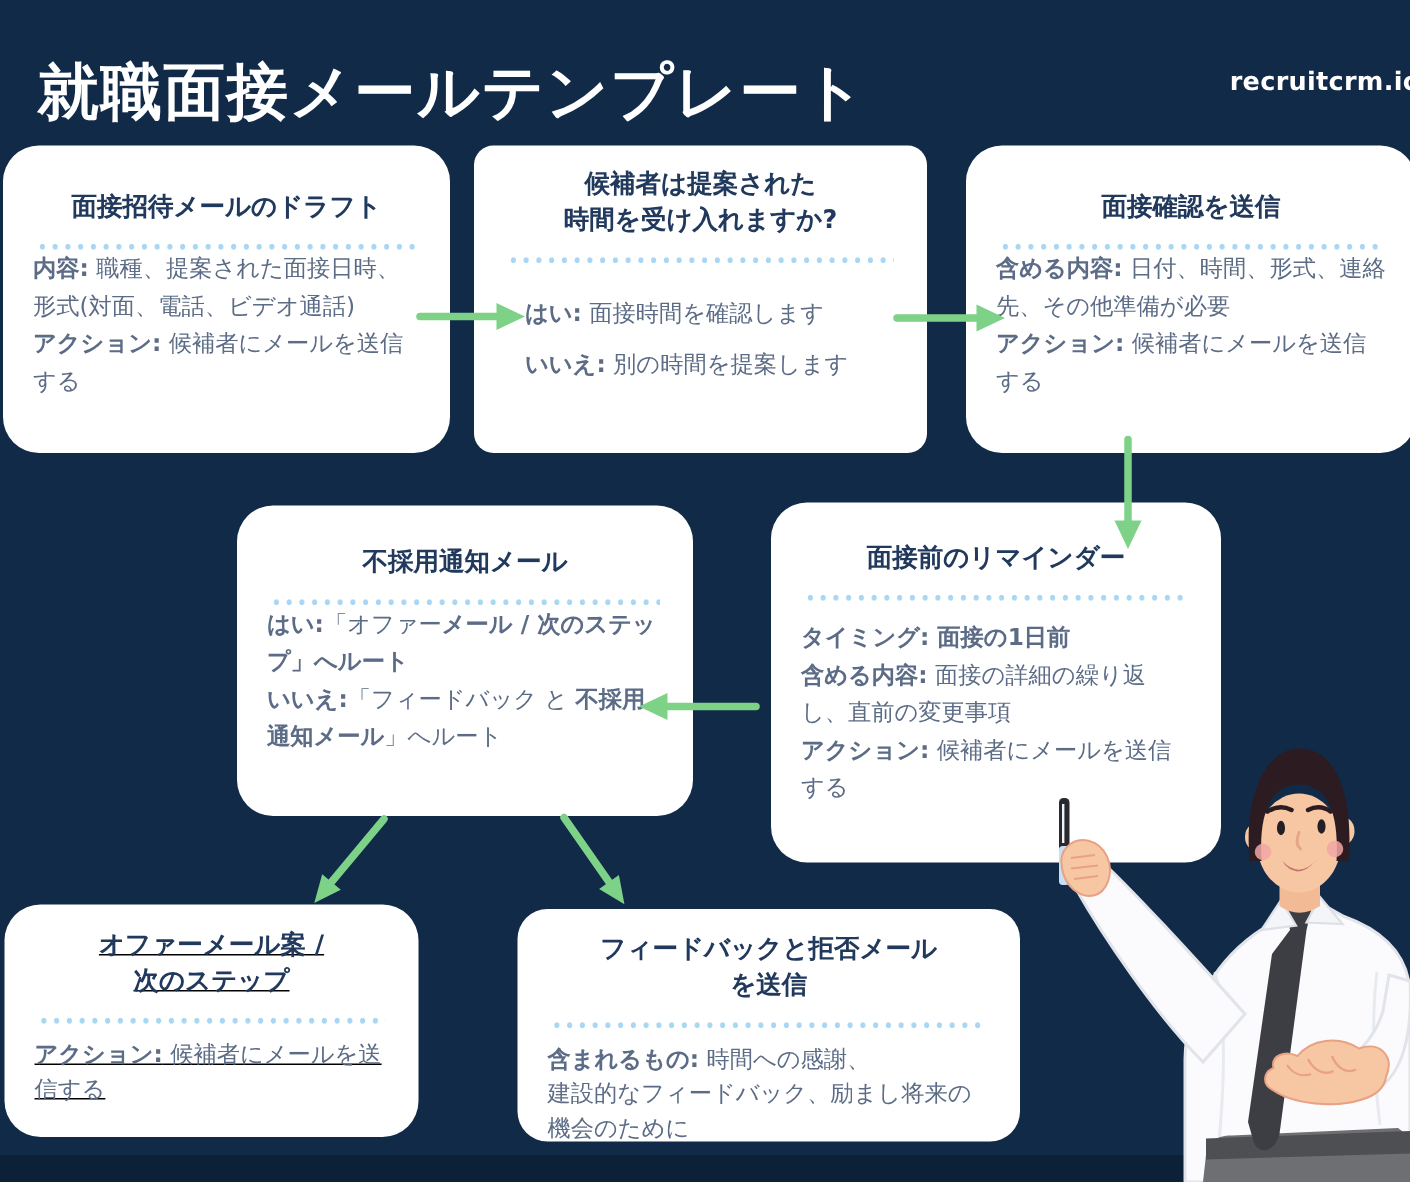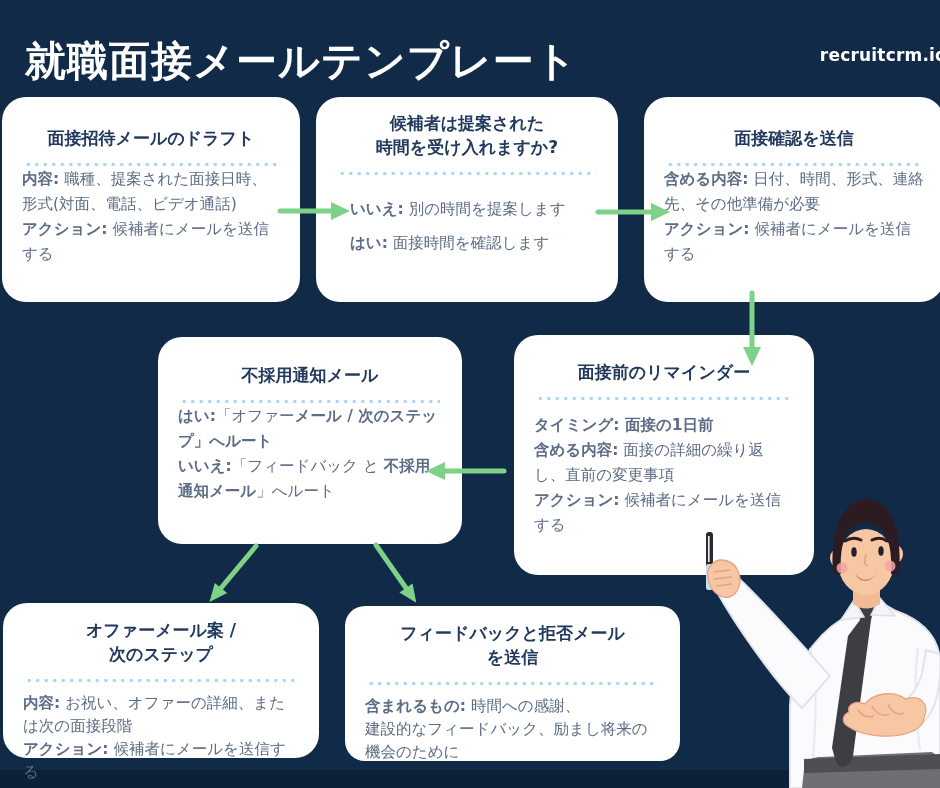--- a/index.html
+++ b/index.html
@@ -39,25 +39,25 @@
     height:5px;margin:11px 2px 0 2px;
     background-image:radial-gradient(circle,var(--dots) 1.7px,transparent 2px);
     background-size:8.5px 5px;background-repeat:repeat-x;background-position:left center;
   }
   .card .card-body{
     margin-top:0;color:var(--body);font-size:15.5px;line-height:1.62;
   }
   .card .card-body p{margin:0;}
   .card .card-body strong{font-weight:700;}
   .c1{left:2px;top:97px;width:298px;height:205px;}   .c1{padding-top:30px;}
-  .c2{left:316px;top:97px;width:302px;height:205px;} .c2{padding-top:15px;}
+  .c2{left:316px;top:97px;width:302px;height:205px;} .c2{padding-top:15px;border-radius:13px;}
   .c3{left:644px;top:97px;width:300px;height:205px;} .c3{padding-top:30px;}
   .c4{left:158px;top:337px;width:304px;height:207px;}.c4{padding-top:27px;}
   .c5{left:514px;top:335px;width:300px;height:240px;}.c5{padding-top:26px;}
-  .c6{left:3px;top:603px;width:316px;height:155px;}  .c6{padding-top:16px;}
+  .c6{left:3px;top:603px;width:276px;height:155px;text-decoration:underline;}  .c6{padding-top:16px;}
   .c7{left:345px;top:606px;width:335px;height:155px;border-radius:20px;}.c7{padding-top:16px;}
   .c2 .card-body{margin-top:21px;padding-left:14px;}
   .c2 .card-body p{margin-bottom:9px;}
   .c5 .card-body{margin-top:12px;}
   .c6 .card-body,.c7 .card-body{margin-top:9px;line-height:1.5;}
   .arrows{position:absolute;left:0;top:0;z-index:20;pointer-events:none;}
   .figure{position:absolute;left:690px;top:478px;width:252px;height:310px;z-index:30;}
 </style>
 </head>
 <body>
@@ -74,22 +74,22 @@
         <p><strong>内容:</strong><span> 職種、提案された面接日時、形式(対面、電話、ビデオ通話)</span></p>
         <p><strong>アクション:</strong><span> 候補者にメールを送信する</span></p>
       </div>
   </div>
 
   <div class="card c2">
     <span class="card-title">候補者は提案された
 時間を受け入れますか?</span>
     <div class="dots"></div>
     <div class="card-body">
+        <p><strong>はい:</strong><span> 面接時間を確認します</span></p>
         <p><strong>いいえ:</strong><span> 別の時間を提案します</span></p>
-        <p><strong>はい:</strong><span> 面接時間を確認します</span></p>
       </div>
   </div>
 
   <div class="card c3">
     <span class="card-title">面接確認を送信</span>
     <div class="dots"></div>
     <div class="card-body">
         <p><strong>含める内容:</strong><span> 日付、時間、形式、連絡先、その他準備が必要</span></p>
         <p><strong>アクション:</strong><span> 候補者にメールを送信する</span></p>
       </div>
@@ -112,21 +112,20 @@
         <p><strong>含める内容:</strong><span> 面接の詳細の繰り返し、直前の変更事項</span></p>
         <p><strong>アクション:</strong><span> 候補者にメールを送信する</span></p>
       </div>
   </div>
 
   <div class="card c6">
     <span class="card-title">オファーメール案 /
 次のステップ</span>
     <div class="dots"></div>
     <div class="card-body">
-        <p><strong>内容:</strong><span> お祝い、オファーの詳細、または次の面接段階</span></p>
         <p><strong>アクション:</strong><span> 候補者にメールを送信する</span></p>
       </div>
   </div>
 
   <div class="card c7">
     <span class="card-title">フィードバックと拒否メール
 を送信</span>
     <div class="dots"></div>
     <div class="card-body">
         <p><strong>含まれるもの:</strong><span> 時間への感謝、</span><br><span>建設的なフィードバック、励まし将来の機会のために</span></p>

